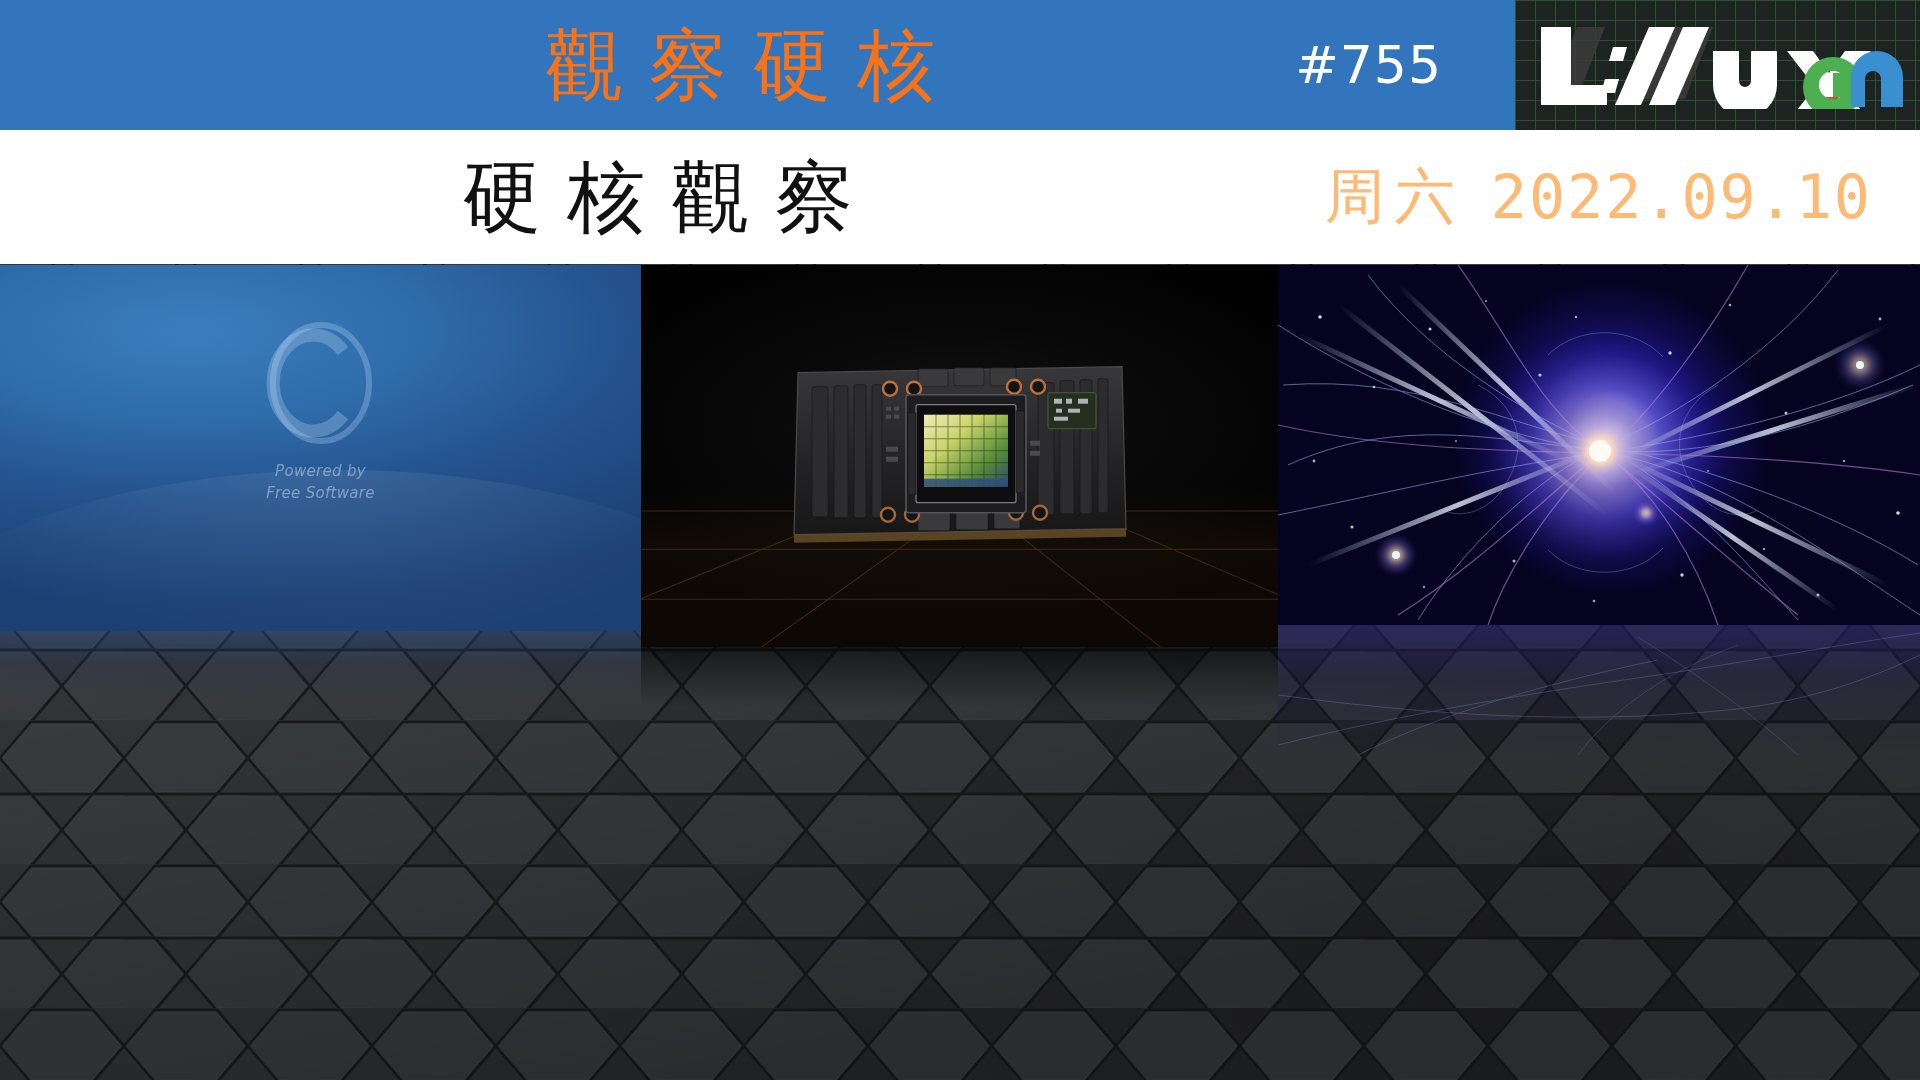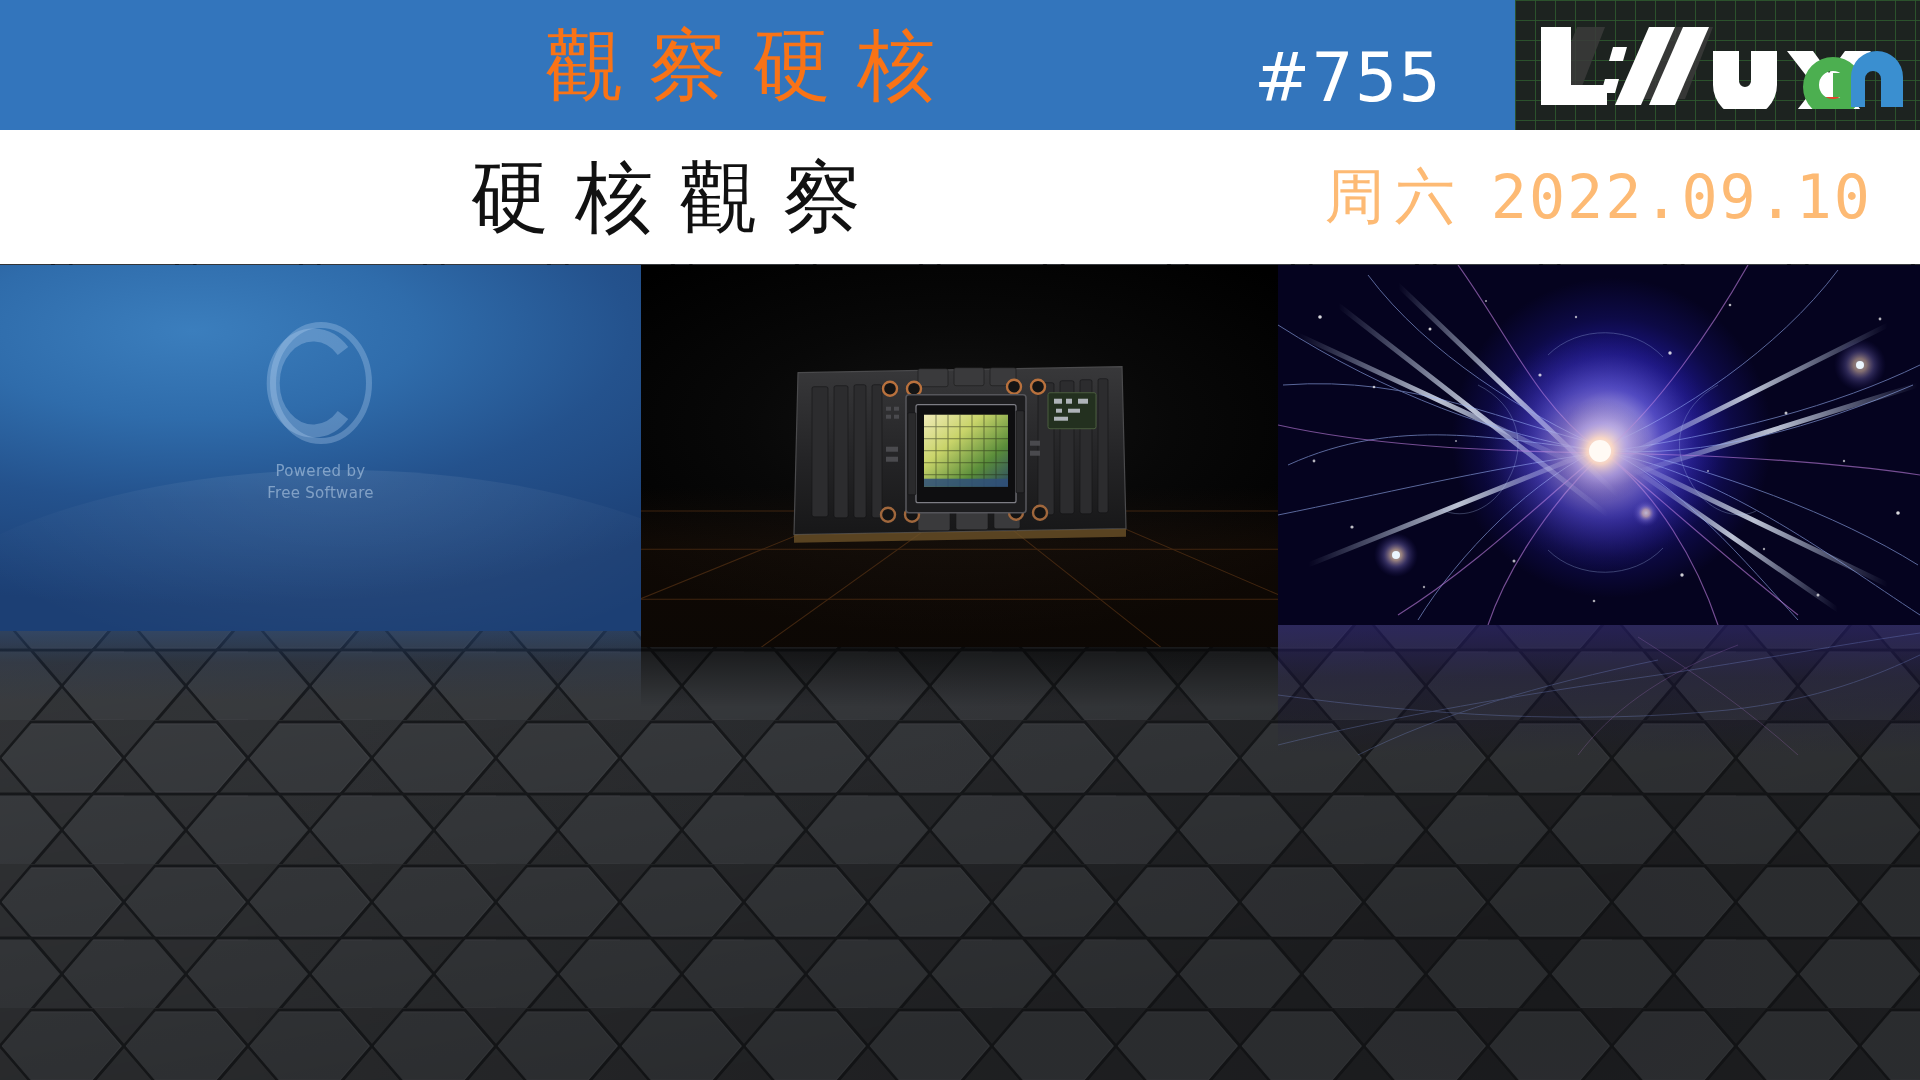--- a/index.html
+++ b/index.html
@@ -42,42 +42,42 @@
     display:flex; align-items:center; justify-content:center;
     color:#f97316;
     font-size:78px;
     letter-spacing:26px;
     text-indent:26px;
     font-family:"DejaVu Sans","Liberation Sans",sans-serif;
     white-space:nowrap;
     line-height:1;
   }
   .issue-no{
-    position:absolute; left:1180px; top:13px; width:300px; height:130px;
+    position:absolute; left:1180px; top:0; width:300px; height:130px;
     display:flex; align-items:center; justify-content:flex-end;
     padding-right:38px;
-    color:#ffffff; font-size:67px; font-weight:400;
+    color:#ffffff; font-size:52px; font-weight:400;
     font-family:"DejaVu Sans","Liberation Sans",sans-serif;
     letter-spacing:1px;
   }
 
   
   #logo-plate{
     position:absolute; right:0; top:0; width:405px; height:130px;
     background-color:#1d2320;
     background-image:
       linear-gradient(to right, rgba(46,90,46,.85) 1px, transparent 1px),
       linear-gradient(to bottom, rgba(46,90,46,.85) 1px, transparent 1px);
     background-size:20px 20px, 20px 20px;
     overflow:hidden;
   }
   #logo-plate .logo-svg{ position:absolute; left:18px; top:21px; }
 
   .row2-title{
-    position:absolute; left:16px; top:130px; width:1300px; height:134px;
+    position:absolute; left:8px; top:130px; width:1300px; height:134px;
     display:flex; align-items:center; justify-content:center;
     color:#111111;
     font-size:78px;
     letter-spacing:26px; text-indent:26px;
     font-family:"DejaVu Sans","Liberation Sans",sans-serif;
     white-space:nowrap; line-height:1;
   }
   .date-line{
     position:absolute; right:0; top:130px; width:700px; height:134px;
     display:flex; align-items:center; justify-content:flex-end;
@@ -99,21 +99,21 @@
     background:
       radial-gradient(ellipse 110% 75% at 30% 18%, #3b7ebd 0%, #2f6cab 32%, #24528d 62%, #1c3f74 100%);
   }
   #panel-suse .sheen{
     position:absolute; left:-22%; top:56%; width:150%; height:60%;
     border-radius:50% 50% 0 0 / 100% 100% 0 0;
     background:radial-gradient(ellipse at 50% 0%, rgba(255,255,255,.085) 0%, rgba(255,255,255,0) 62%);
   }
   #panel-suse .suse-mark{
     position:absolute; left:0; right:0; top:48px;
-    display:flex; flex-direction:column; align-items:center;
+    display:flex; flex-direction:column; align-items:center;font-style:italic;
   }
   #panel-suse .pw-txt{
     margin-top:8px; text-align:center;
     color:rgba(205,225,245,.50);
     font-size:15px; line-height:1.45; letter-spacing:.3px;
     font-family:"DejaVu Sans","Liberation Sans",sans-serif;
   }
 
   
   #panel-gpu{ left:641px; top:265px; width:637px; height:382px; }

